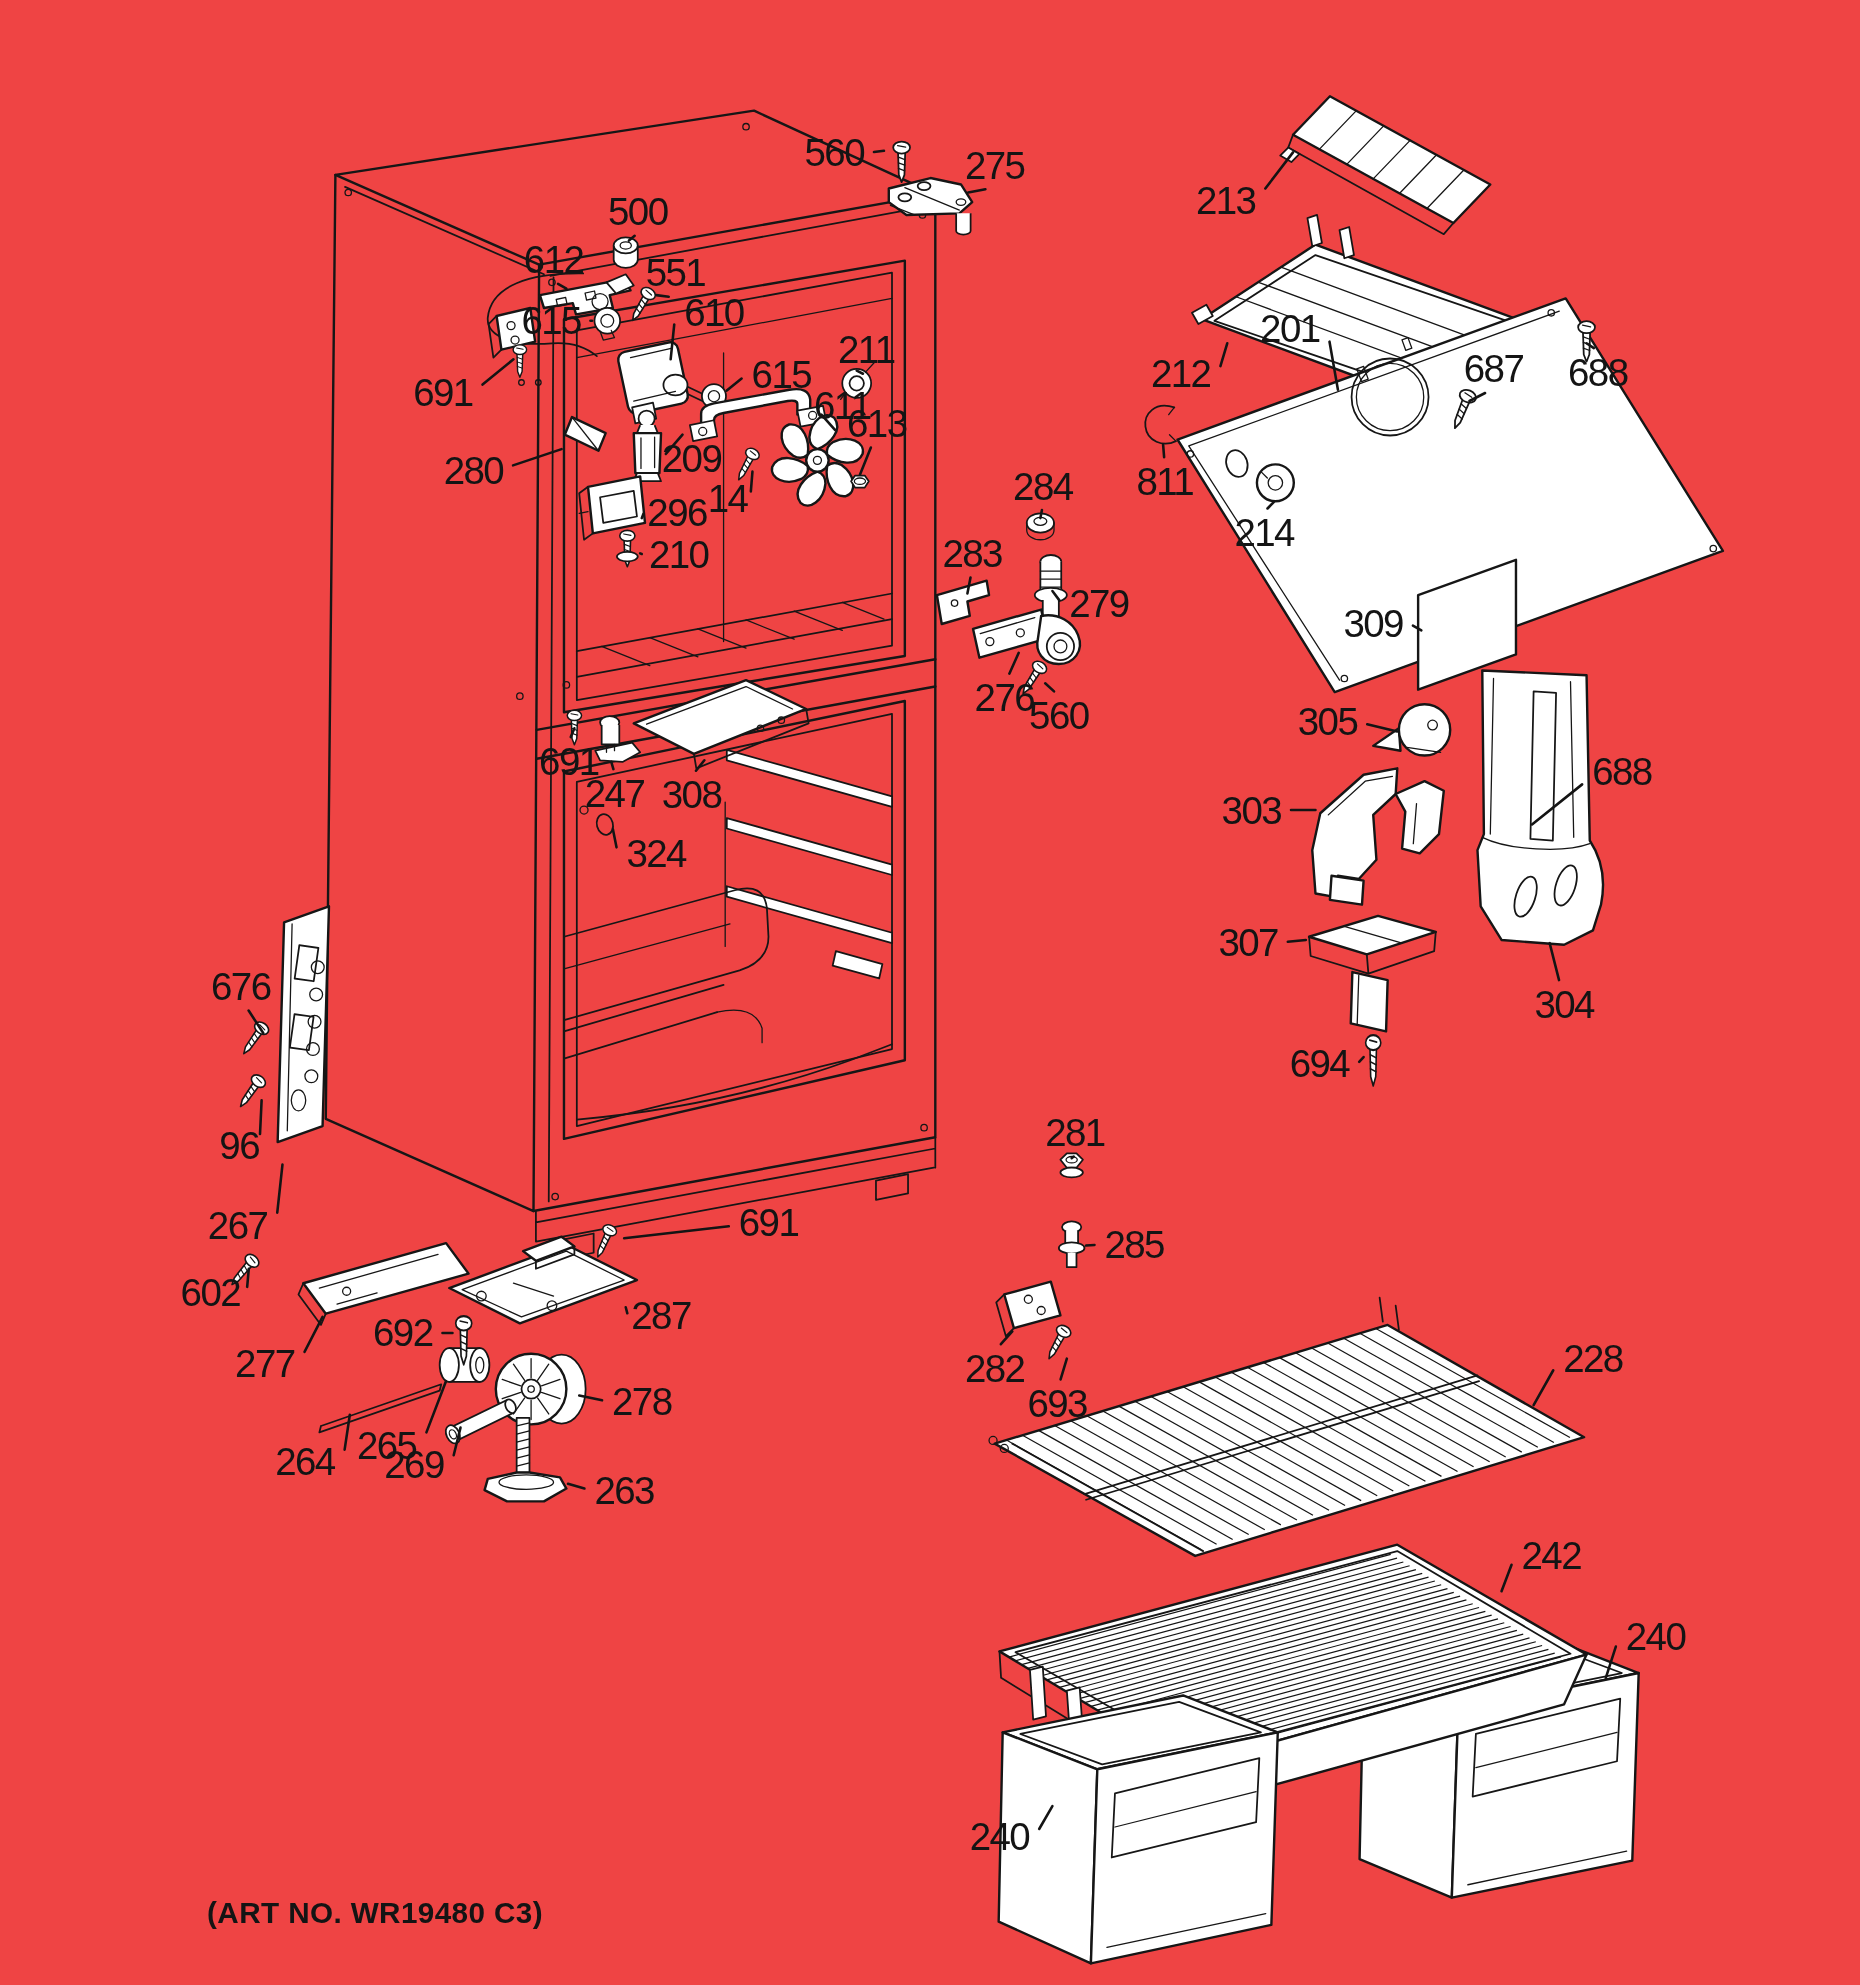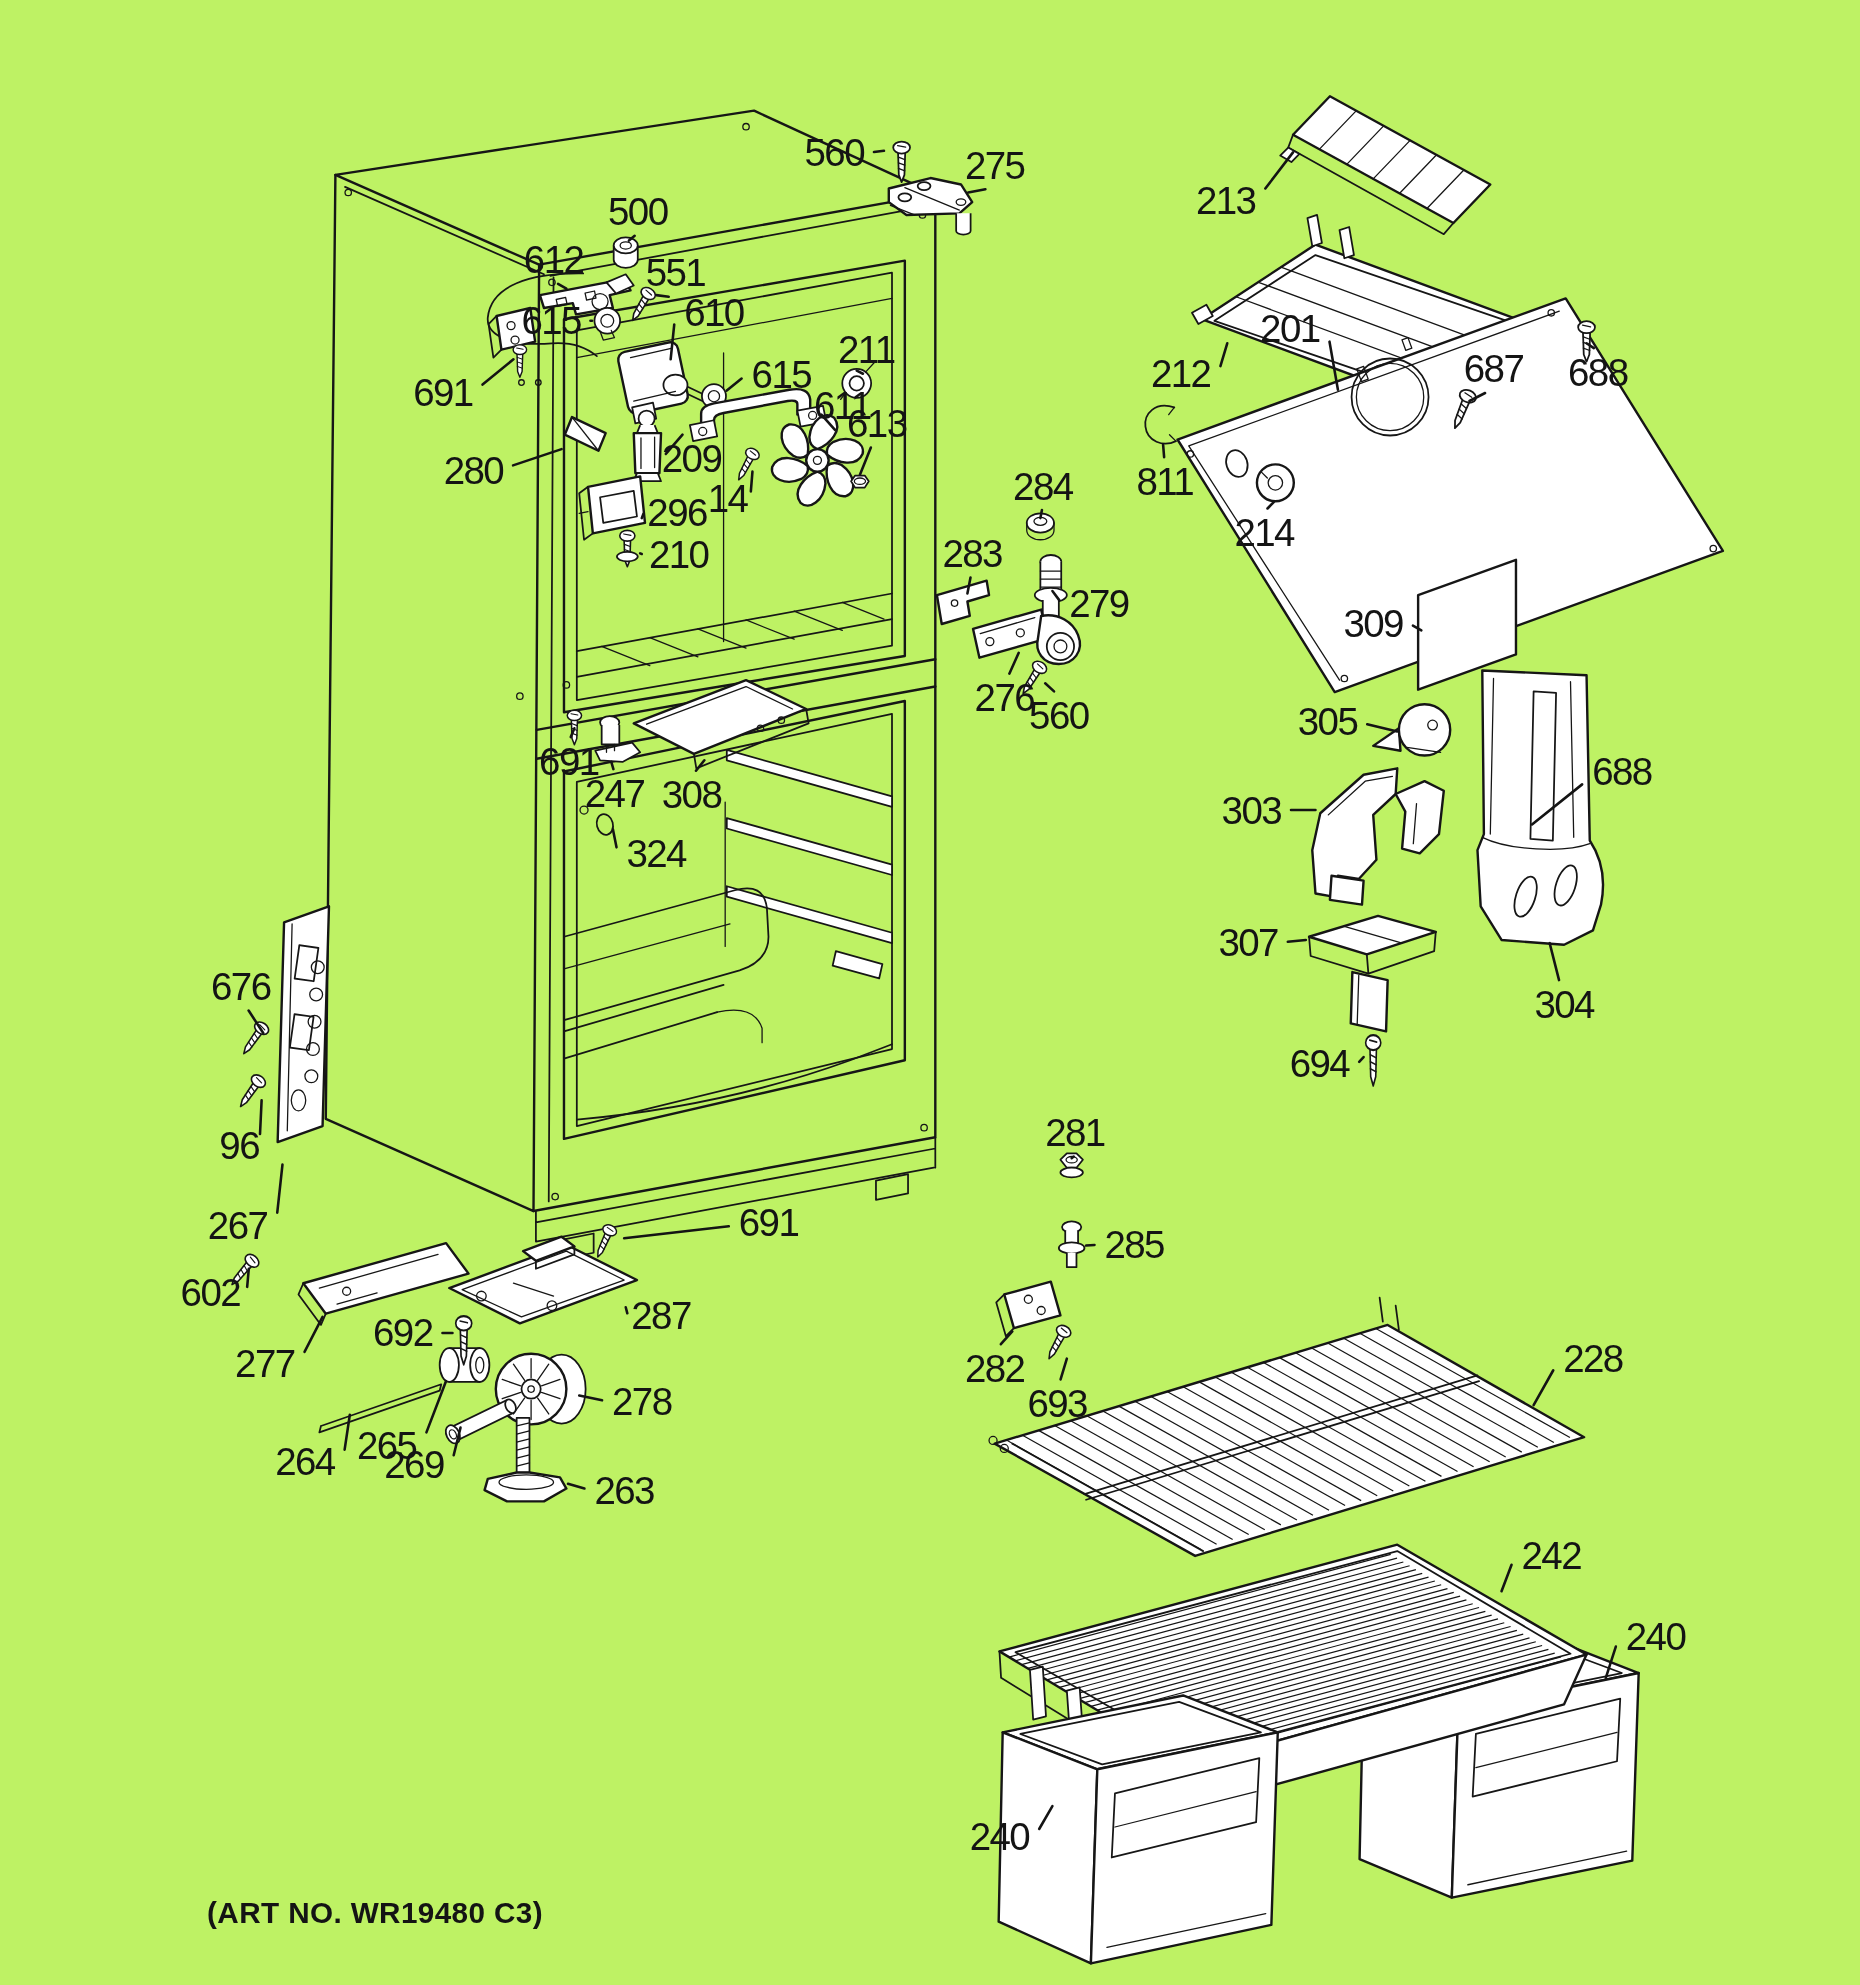--- a/index.html
+++ b/index.html
@@ -1,16 +1,16 @@
 <!DOCTYPE html>
 <html style="font-size:13px"><head>
 <meta charset="utf-8">
 <style>
   html,body{margin:0;padding:0;background:#ffffff;}
-  #stage{position:relative;width:1861px;height:1985px;background:#bef264;text-decoration:underline;}
+  #stage{position:relative;width:1861px;height:1985px;background:#ef4444;text-decoration:underline;}
   svg{display:block;}
   svg text{font-family:"Liberation Sans","DejaVu Sans",sans-serif;}
   .callout{font-size:48px;letter-spacing:-2px;fill:#141414;}
   .footer{font-size:37px;font-weight:bold;fill:#141414;letter-spacing:0.5px;}
   .o{fill:none;stroke:#161616;stroke-width:3;stroke-linejoin:round;stroke-linecap:round;}
   .m{fill:none;stroke:#161616;stroke-width:2.2;stroke-linejoin:round;stroke-linecap:round;}
   .t{fill:none;stroke:#161616;stroke-width:1.6;stroke-linejoin:round;stroke-linecap:round;}
   .w{fill:#ffffff;stroke:#161616;stroke-width:3;stroke-linejoin:round;}
   .wm{fill:#ffffff;stroke:#161616;stroke-width:2.2;stroke-linejoin:round;}
 </style>

